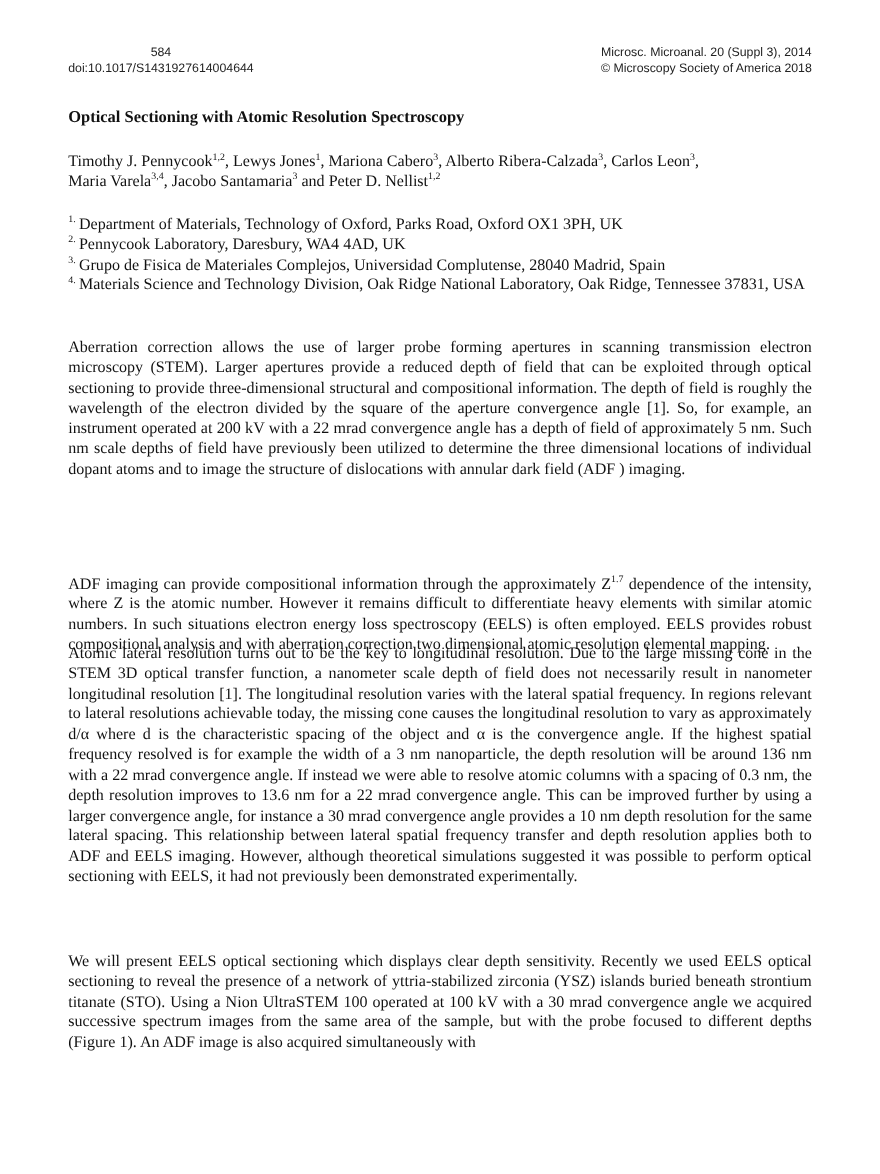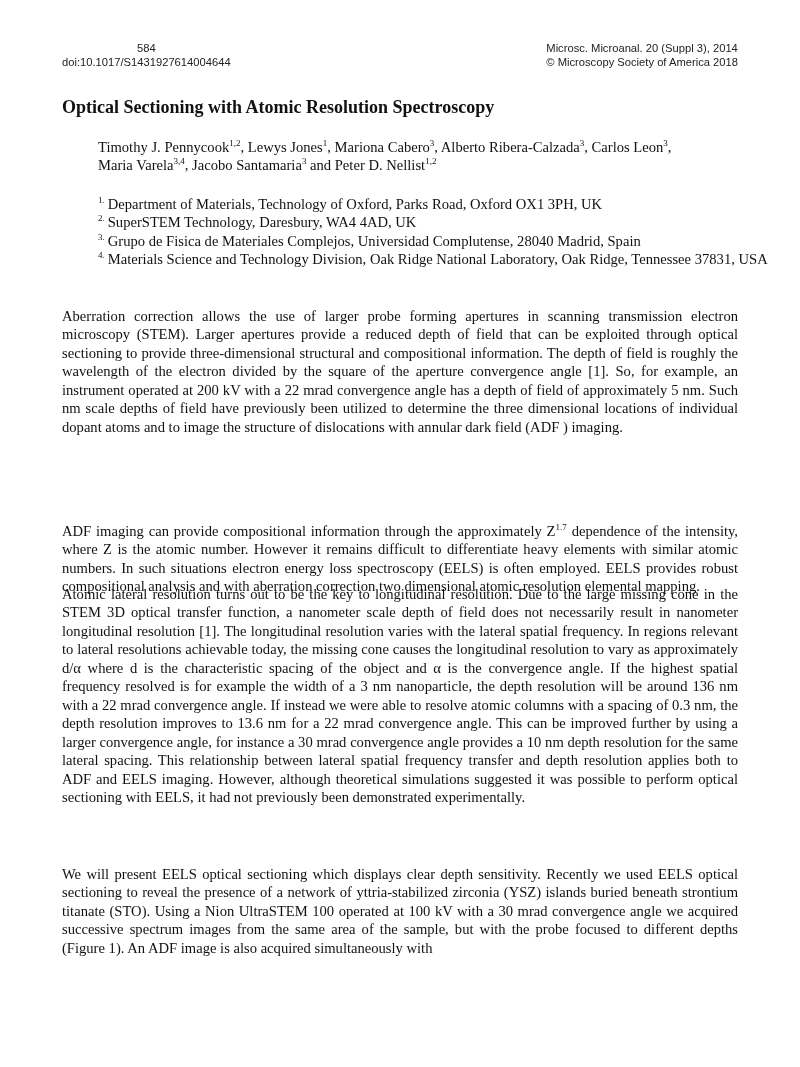--- a/index.html
+++ b/index.html
@@ -1,21 +1,21 @@
 <!DOCTYPE html>
 <html><head>
 <meta charset="utf-8">
 <style>
   html, body { margin: 0; padding: 0; background: #ffffff; }
   body { width: 800px; height: 1067px; position: relative; overflow: hidden; color: #111; }
   .header { position: absolute; left: 62px; top: 41px; width: 676px; font-family: "Liberation Sans", sans-serif; font-size: 11.2px; line-height: 14px; color: #222; }
   .header .left { position: absolute; left: 0; top: 0; text-align: center; }
   .header .right { position: absolute; right: 0; top: 0; text-align: left; }
-  .title { position: absolute; left: 62px; top: 96px; width: 676px; font-family: "Liberation Serif", serif; font-weight: bold; font-size: 18px; line-height: 22px; }
-  .serif { font-family: "Liberation Serif", serif; font-size: 14.6px; line-height: 18.45px; margin-left: 36px; }
+  .title { position: absolute; left: 62px; top: 96px; width: 676px; font-family: "Liberation Serif", serif; font-weight: bold; font-size: 15px; line-height: 22px; }
+  .serif { font-family: "Liberation Serif", serif; font-size: 14.6px; line-height: 18.45px; }
   .authors { position: absolute; left: 62px; top: 138px; width: 676px; }
   .affils { position: absolute; left: 62px; top: 195px; width: 676px; }
   .para { position: absolute; left: 62px; width: 676px; text-align: justify; margin: 0; }
   .p1 { top: 307px; }
   .p2 { top: 477px; margin-top: 45px; }
   .p3 { top: 585px; }
   .p4 { top: 865px; }
   sup { font-size: 9px; line-height: 0; vertical-align: 6px; }
   .aff-line { display: block; }
   .aff-num { font-size: 9px; vertical-align: 6px; line-height: 0; margin-right: 3px; }
@@ -35,21 +35,21 @@
 </div>
 
 <h1 class="title" style="margin:0;">Optical Sectioning with Atomic Resolution Spectroscopy</h1>
 
 <div class="authors serif">
   <span><span>Timothy J. Pennycook</span><sup>1,2</sup><span>, </span></span><span><span>Lewys Jones</span><sup>1</sup><span>, </span></span><span><span>Mariona Cabero</span><sup>3</sup><span>, </span></span><span><span>Alberto Ribera-Calzada</span><sup>3</sup><span>, </span></span><span><span>Carlos Leon</span><sup>3</sup><span>, </span></span><br><span><span>Maria Varela</span><sup>3,4</sup><span>, </span></span><span><span>Jacobo Santamaria</span><sup>3</sup><span> and </span></span><span><span>Peter D. Nellist</span><sup>1,2</sup><span></span></span>
 </div>
 
 <div class="affils serif">
   <span class="aff-line"><span class="aff-num">1.</span><span>Department of Materials, Technology of Oxford, Parks Road, Oxford OX1 3PH, UK</span></span>
-  <span class="aff-line"><span class="aff-num">2.</span><span>SuperSTEM Technology, Daresbury, WA4 4AD, UK</span></span>
+  <span class="aff-line"><span class="aff-num">2.</span><span>Pennycook Laboratory, Daresbury, WA4 4AD, UK</span></span>
   <span class="aff-line"><span class="aff-num">3.</span><span>Grupo de Fisica de Materiales Complejos, Universidad Complutense, 28040 Madrid, Spain</span></span>
   <span class="aff-line"><span class="aff-num">4.</span><span>Materials Science and Technology Division, Oak Ridge National Laboratory, Oak Ridge, Tennessee 37831, USA</span></span>
 </div>
 
 <p class="para serif p1">Aberration correction allows the use of larger probe forming apertures in scanning transmission electron microscopy (STEM). Larger apertures provide a reduced depth of field that can be exploited through optical sectioning to provide three-dimensional structural and compositional information. The depth of field is roughly the wavelength of the electron divided by the square of the aperture convergence angle [1]. So, for example, an instrument operated at 200 kV with a 22 mrad convergence angle has a depth of field of approximately 5 nm. Such nm scale depths of field have previously been utilized to determine the three dimensional locations of individual dopant atoms and to image the structure of dislocations with annular dark field (ADF ) imaging.</p>
 
 <p class="para serif p2"><span>ADF imaging can provide compositional information through the approximately Z</span><sup>1.7</sup><span> dependence of the intensity, where Z is the atomic number. However it remains difficult to differentiate heavy elements with similar atomic numbers. In such situations electron energy loss spectroscopy (EELS) is often employed. EELS provides robust compositional analysis and with aberration correction two dimensional atomic resolution elemental mapping.</span></p>
 
 <p class="para serif p3">Atomic lateral resolution turns out to be the key to longitudinal resolution. Due to the large missing cone in the STEM 3D optical transfer function, a nanometer scale depth of field does not necessarily result in nanometer longitudinal resolution [1]. The longitudinal resolution varies with the lateral spatial frequency. In regions relevant to lateral resolutions achievable today, the missing cone causes the longitudinal resolution to vary as approximately d/α where d is the characteristic spacing of the object and α is the convergence angle. If the highest spatial frequency resolved is for example the width of a 3 nm nanoparticle, the depth resolution will be around 136 nm with a 22 mrad convergence angle. If instead we were able to resolve atomic columns with a spacing of 0.3 nm, the depth resolution improves to 13.6 nm for a 22 mrad convergence angle. This can be improved further by using a larger convergence angle, for instance a 30 mrad convergence angle provides a 10 nm depth resolution for the same lateral spacing. This relationship between lateral spatial frequency transfer and depth resolution applies both to ADF and EELS imaging. However, although theoretical simulations suggested it was possible to perform optical sectioning with EELS, it had not previously been demonstrated experimentally.</p>
 

